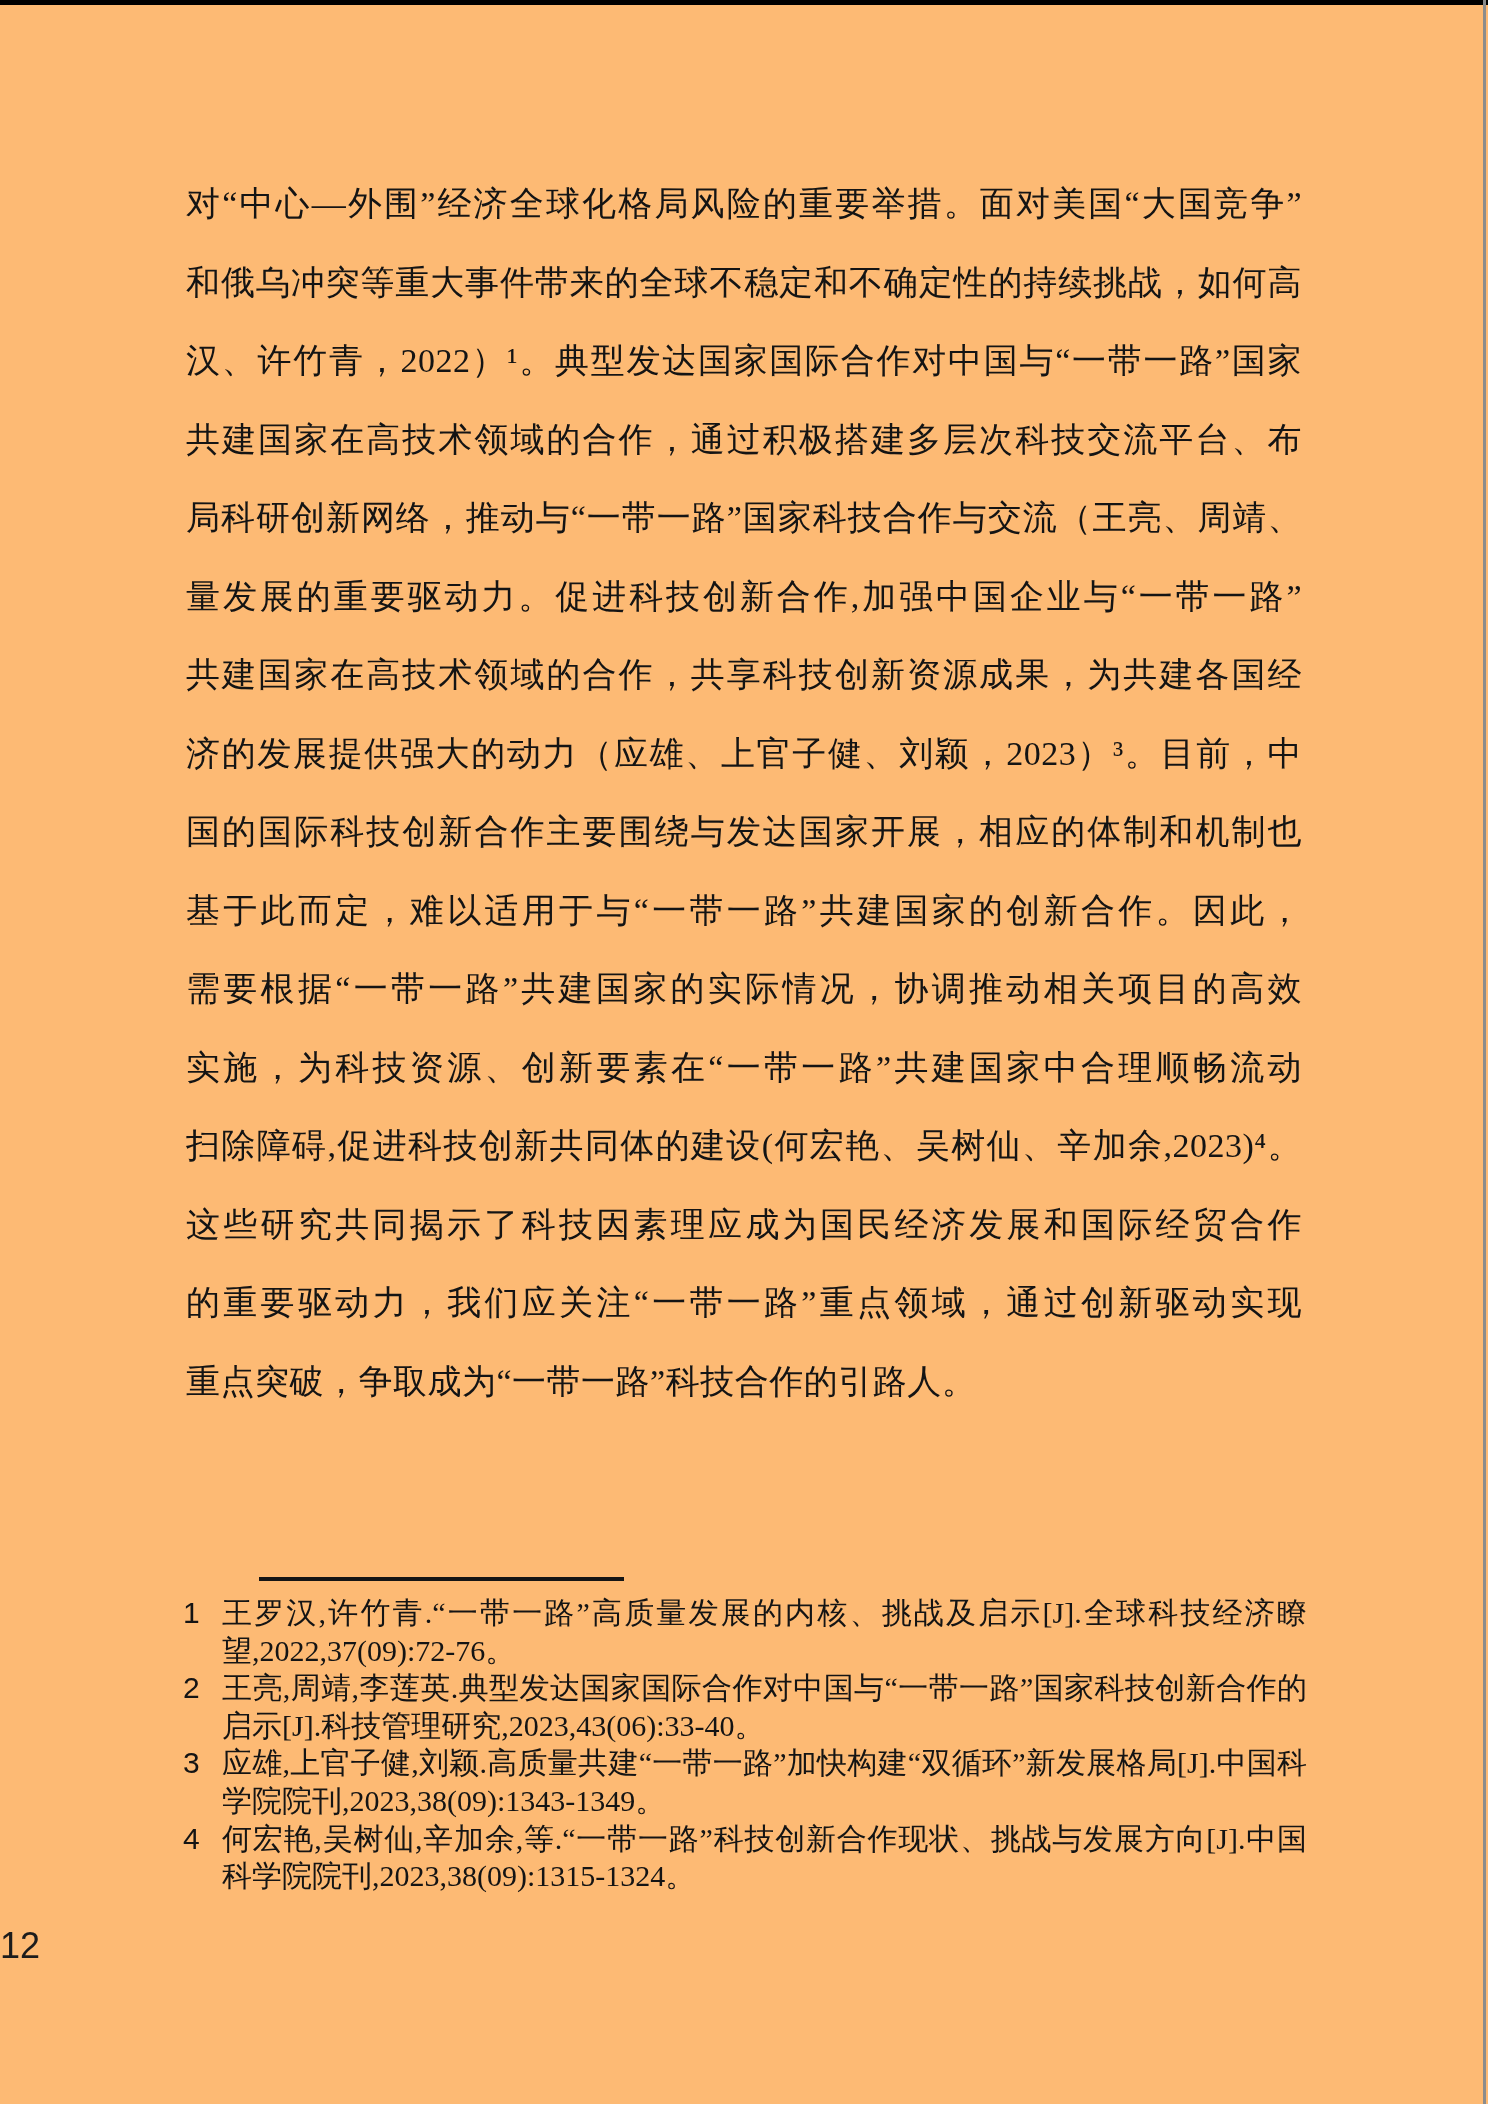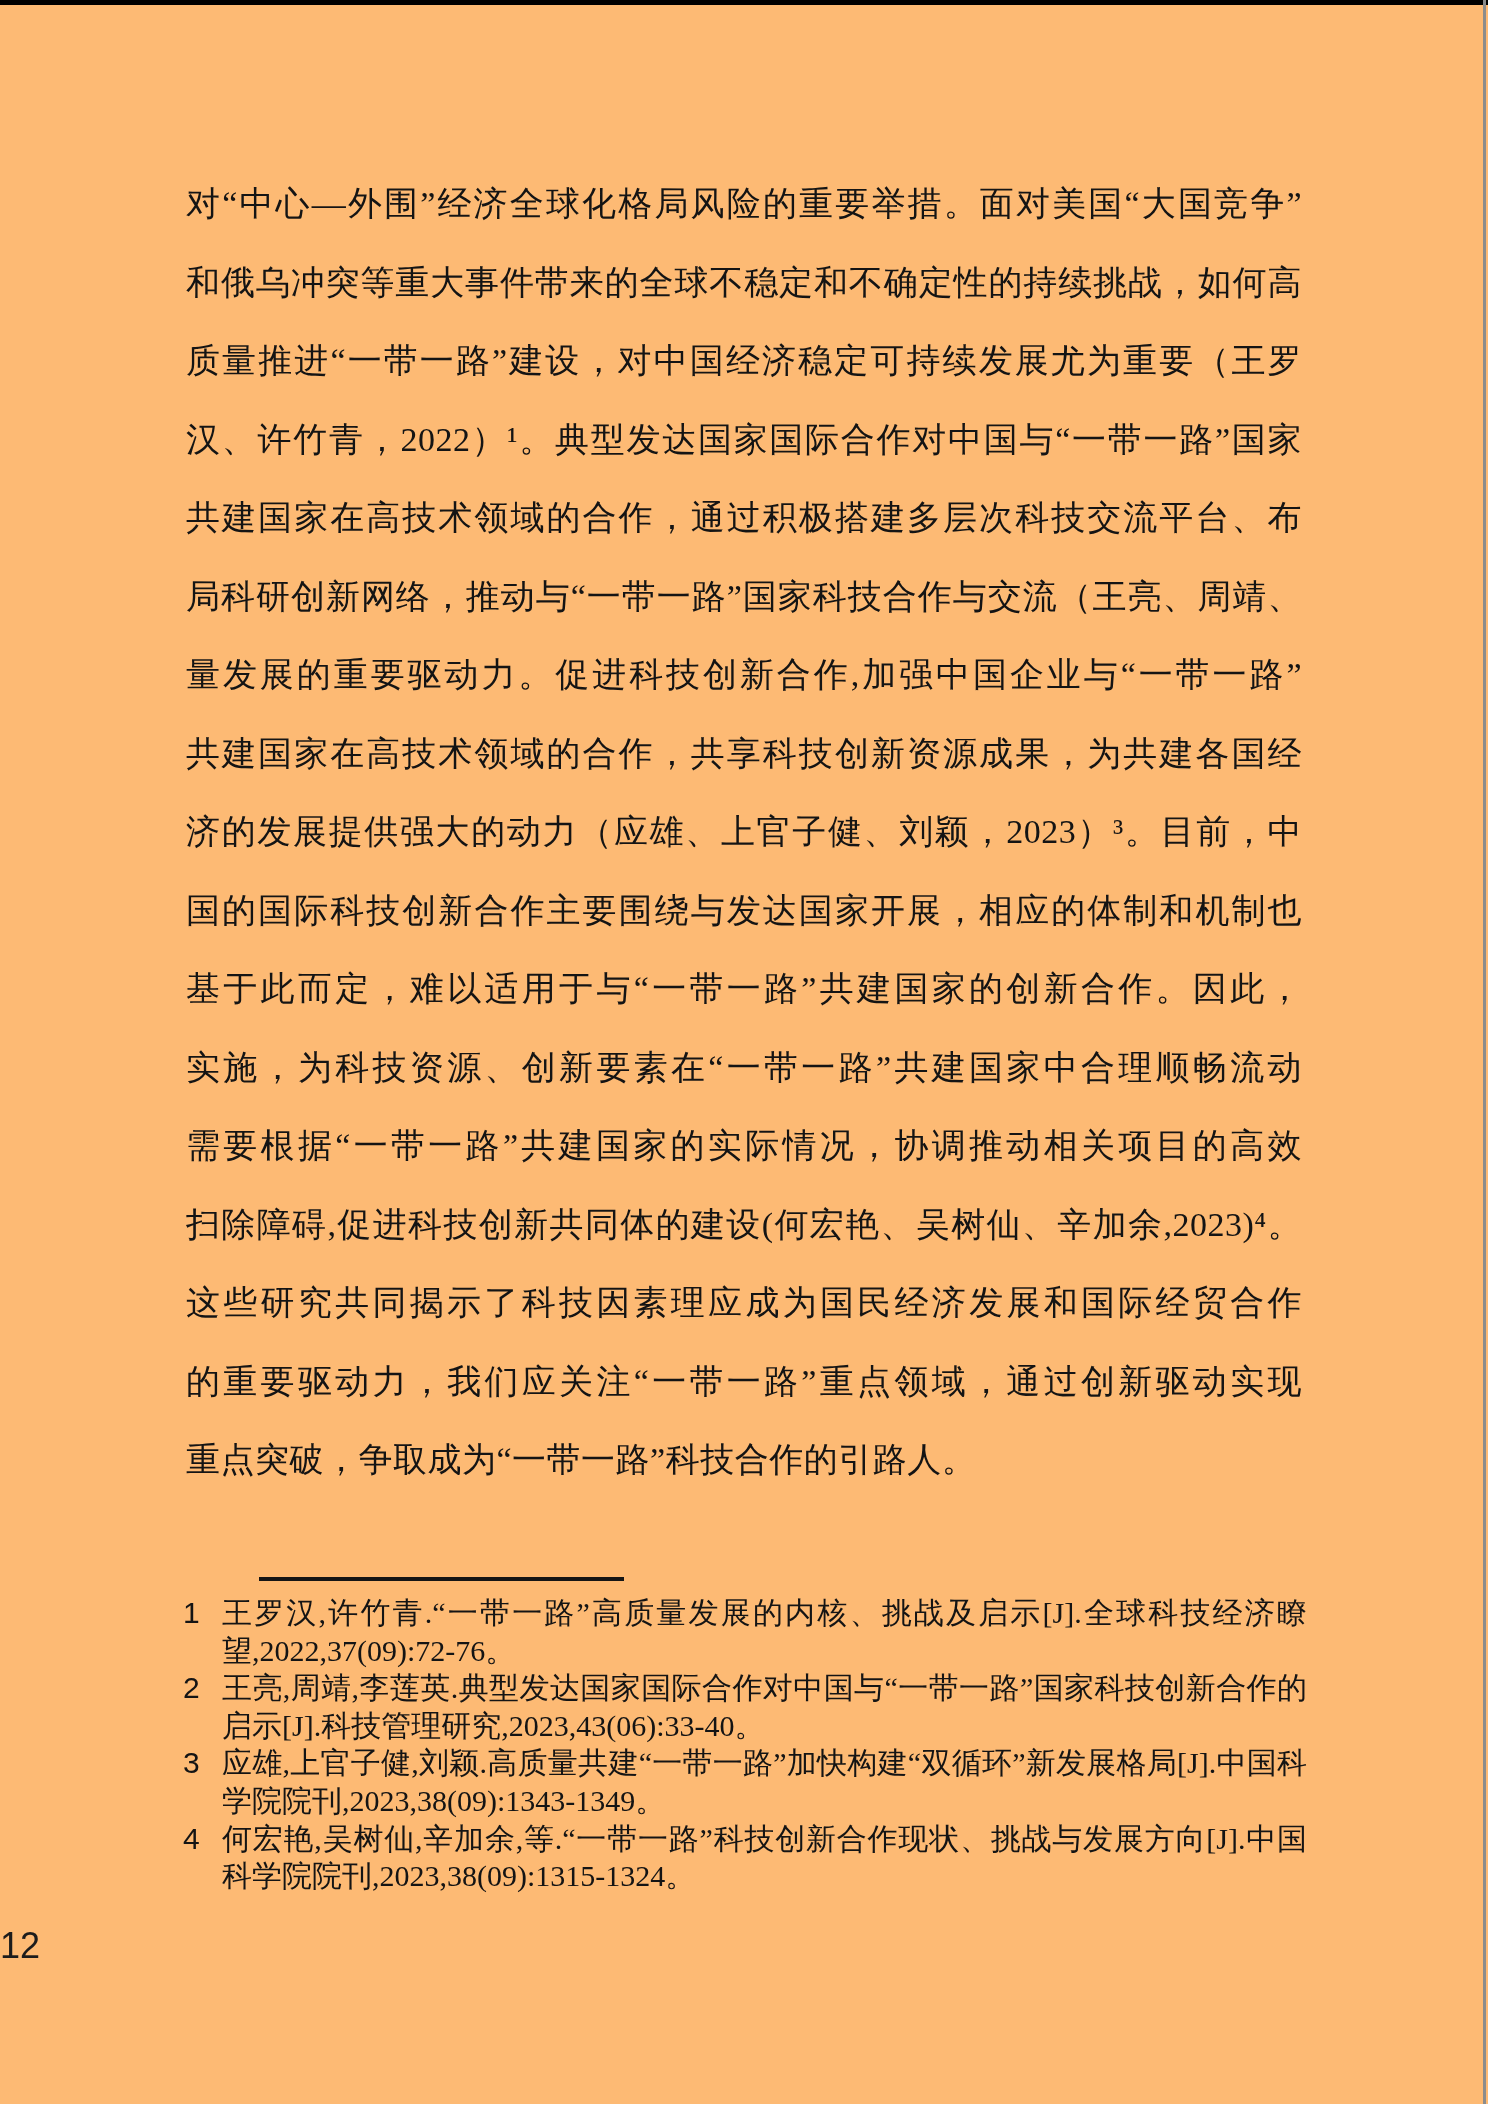--- a/index.html
+++ b/index.html
@@ -84,31 +84,30 @@
 <body>
 
 <div class="page">
 
   <div class="top-bar"></div>
   <div class="right-edge-line"></div>
 
   <div class="body-block">
       <div class="body-line">对“中心—外围”经济全球化格局风险的重要举措。面对美国“大国竞争”</div>
       <div class="body-line">和俄乌冲突等重大事件带来的全球不稳定和不确定性的持续挑战，如何高</div>
-      <div class="body-line">质量推进“一带一路”建设，对中国经济稳定可持续发展尤为重要（王罗</div>
       <div class="body-line">汉、许竹青，2022）¹。典型发达国家国际合作对中国与“一带一路”国家</div>
       <div class="body-line">共建国家在高技术领域的合作，通过积极搭建多层次科技交流平台、布</div>
       <div class="body-line">局科研创新网络，推动与“一带一路”国家科技合作与交流（王亮、周靖、</div>
       <div class="body-line">量发展的重要驱动力。促进科技创新合作,加强中国企业与“一带一路”</div>
       <div class="body-line">共建国家在高技术领域的合作，共享科技创新资源成果，为共建各国经</div>
       <div class="body-line">济的发展提供强大的动力（应雄、上官子健、刘颖，2023）³。目前，中</div>
       <div class="body-line">国的国际科技创新合作主要围绕与发达国家开展，相应的体制和机制也</div>
       <div class="body-line">基于此而定，难以适用于与“一带一路”共建国家的创新合作。因此，</div>
+      <div class="body-line">需要根据“一带一路”共建国家的实际情况，协调推动相关项目的高效</div>
       <div class="body-line">实施，为科技资源、创新要素在“一带一路”共建国家中合理顺畅流动</div>
-      <div class="body-line">需要根据“一带一路”共建国家的实际情况，协调推动相关项目的高效</div>
       <div class="body-line">扫除障碍,促进科技创新共同体的建设(何宏艳、吴树仙、辛加余,2023)⁴。</div>
       <div class="body-line">这些研究共同揭示了科技因素理应成为国民经济发展和国际经贸合作</div>
       <div class="body-line">的重要驱动力，我们应关注“一带一路”重点领域，通过创新驱动实现</div>
       <div class="body-line">重点突破，争取成为“一带一路”科技合作的引路人。</div>
     </div>
 
   <div class="footnote-separator"></div>
 
   <div class="footnotes">
       <div class="footnote-item">

